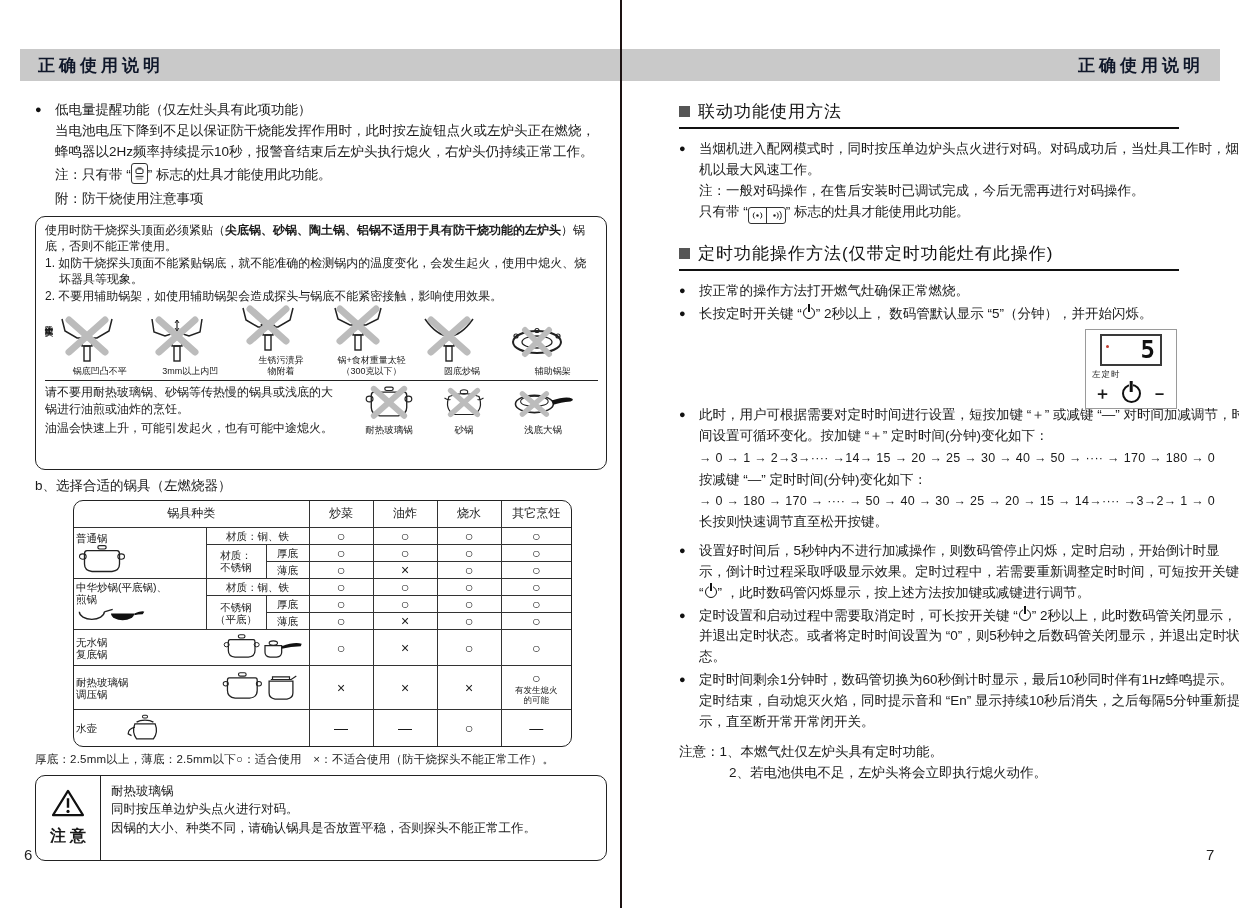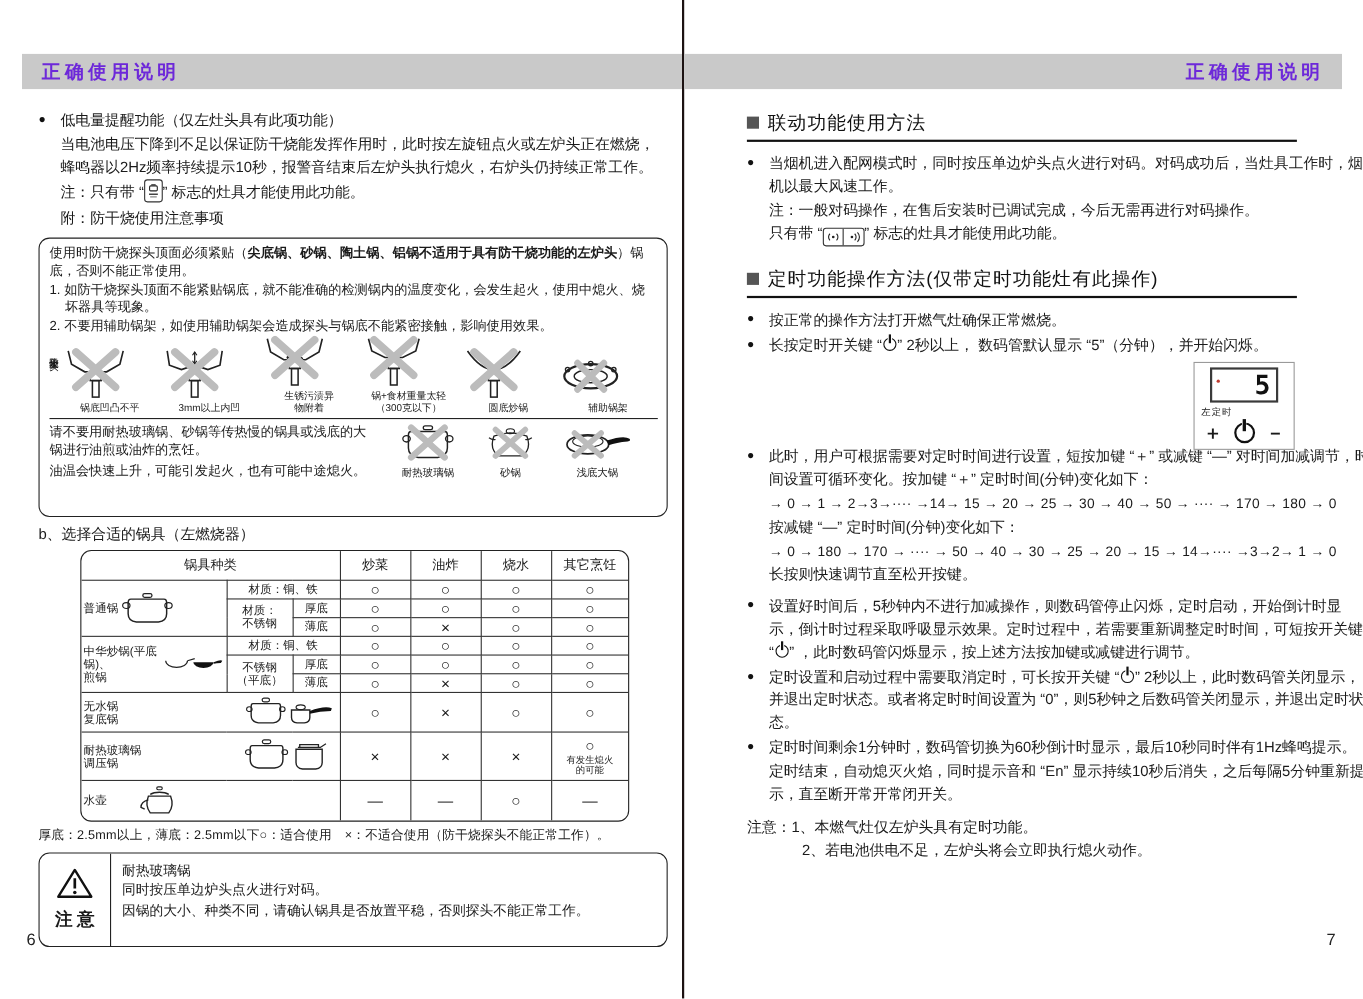--- a/index.html
+++ b/index.html
@@ -2,21 +2,21 @@
 <html><head>
 <meta charset="utf-8">
 <style>
   html,body{margin:0;padding:0;background:#fff;}
   .page{position:relative;width:1239px;height:908px;background:#fff;overflow:hidden;
         font-family:"Liberation Sans","DejaVu Sans",sans-serif;color:#1a1a1a;}
   .center-rule{position:absolute;left:620px;top:0;width:2px;height:908px;background:#1c1212;}
   .hbar{position:absolute;top:49px;height:32px;background:#c9c9c9;display:flex;align-items:center;}
   .hbar-left{left:20px;width:600px;padding-left:18px;box-sizing:border-box;}
   .hbar-right{left:622px;width:598px;justify-content:flex-end;padding-right:16px;box-sizing:border-box;}
-  .hbar .htxt{font-size:17px;font-weight:bold;letter-spacing:4px;color:#6d28d9;}
+  .hbar .htxt{font-size:17px;font-weight:bold;letter-spacing:4px;color:#0f172a;}
 
   
   .brow{display:flex;margin-bottom:2px;}
   .bdot{width:20px;flex:none;font-size:11px;padding-top:3px;color:#111;}
   .btxt{flex:1;font-size:13.5px;line-height:1.55;}
   .indent{margin-left:20px;font-size:13.5px;line-height:1.55;}
   .prel{white-space:pre-line;}
 
   
   .colL{position:absolute;left:35px;top:100px;width:572px;}
@@ -70,21 +70,21 @@
   .twrap{border:1.4px solid #222;border-radius:10px;overflow:hidden;width:497px;margin-left:38px;}
   table.ptable{border-collapse:collapse;table-layout:fixed;width:497px;font-size:11px;}
   .ptable td,.ptable th{border:1px solid #333;padding:0 2px;text-align:center;vertical-align:middle;
        line-height:1.15;overflow:hidden;}
   .ptable tr>*:first-child{border-left:none;} .ptable tr>*:last-child{border-right:none;}
   .ptable tr:first-child>*{border-top:none;} .ptable tr:last-child>*{border-bottom:none;}
   .ptable th{font-weight:normal;font-size:12px;height:26px;}
   .ptable .sub{height:17px;}
   .mark{font-size:14px;}
   .namecell{text-align:left;padding:1px 3px;}
-  .nstack{display:flex;flex-direction:row;align-items:center;gap:0;}
+  .nstack{display:flex;flex-direction:column;align-items:flex-start;gap:0;}
   .nflex{display:flex;align-items:center;justify-content:space-between;gap:2px;}
   .nm{font-size:10.5px;line-height:1.15;white-space:pre-line;text-align:left;}
   .matcell{font-size:10.5px;white-space:pre-line;}
   .tinynote{font-size:8.5px;line-height:1.1;white-space:pre-line;display:block;}
   .footnote{font-size:11.5px;margin-top:5px;letter-spacing:.2px;}
 
   
   .sechead{display:flex;align-items:center;gap:8px;border-bottom:2.6px solid #111;
            padding-bottom:4px;margin-bottom:10px;width:500px;}
   .sqr{width:11px;height:11px;background:#555;flex:none;}

